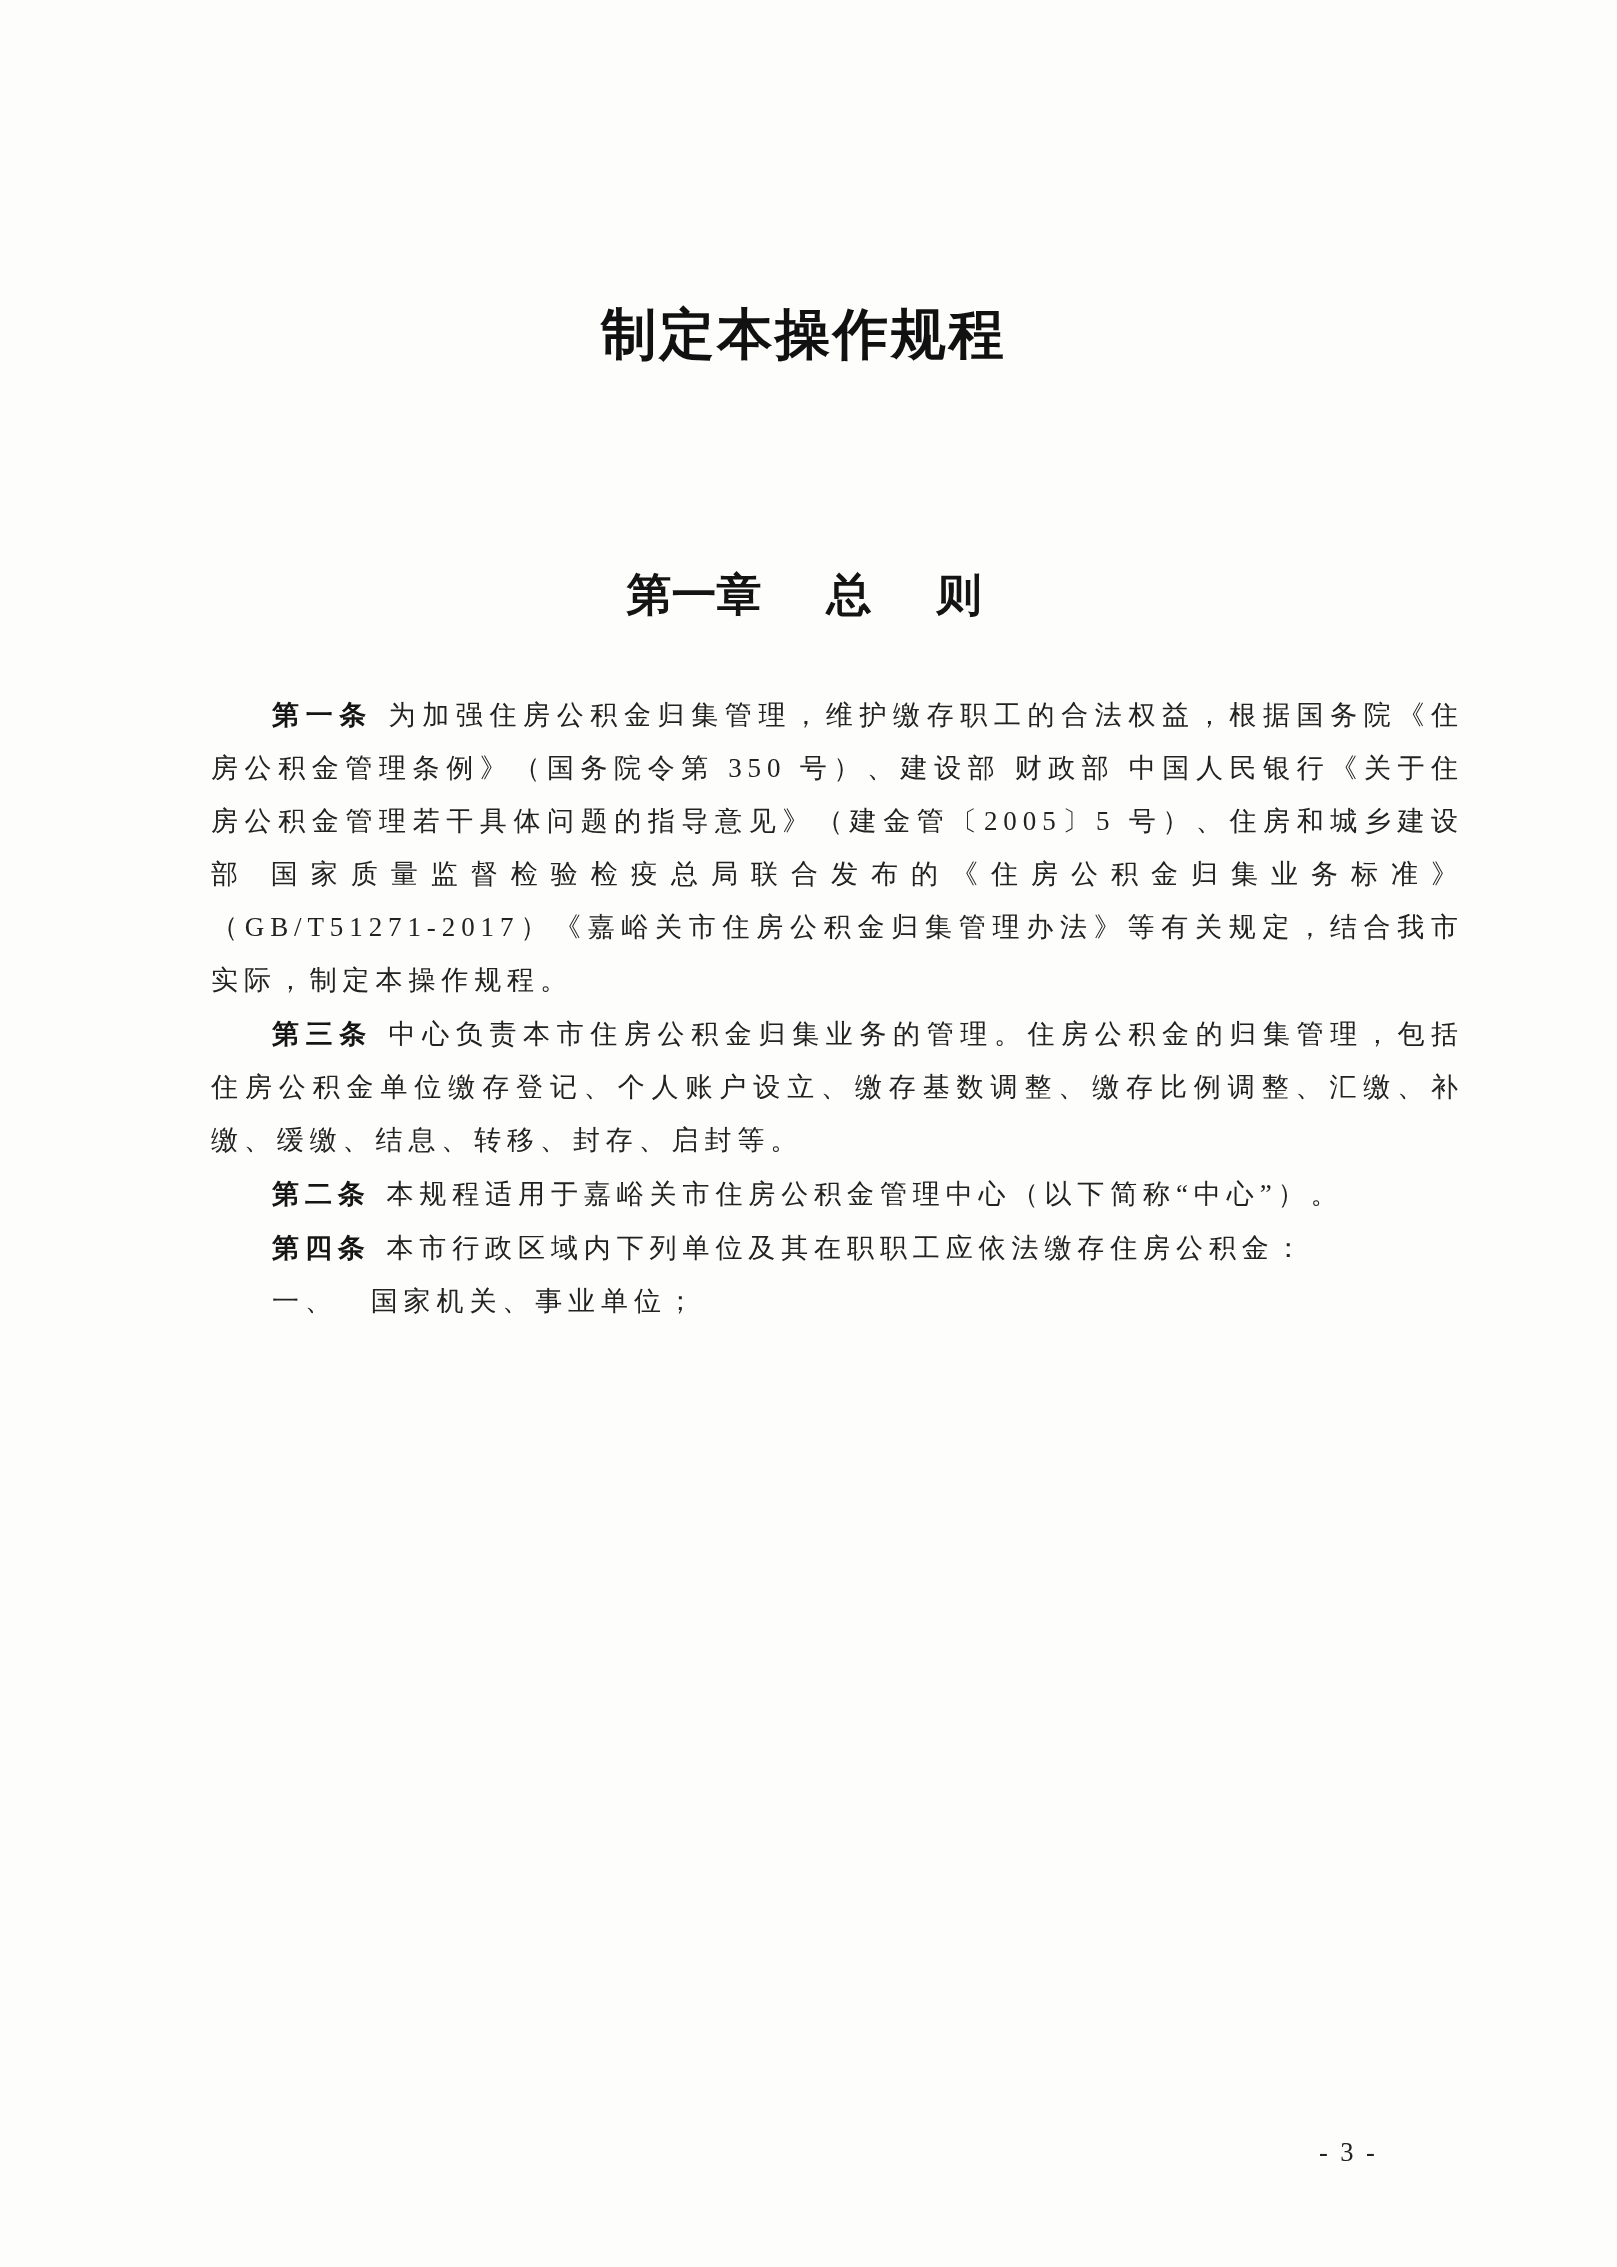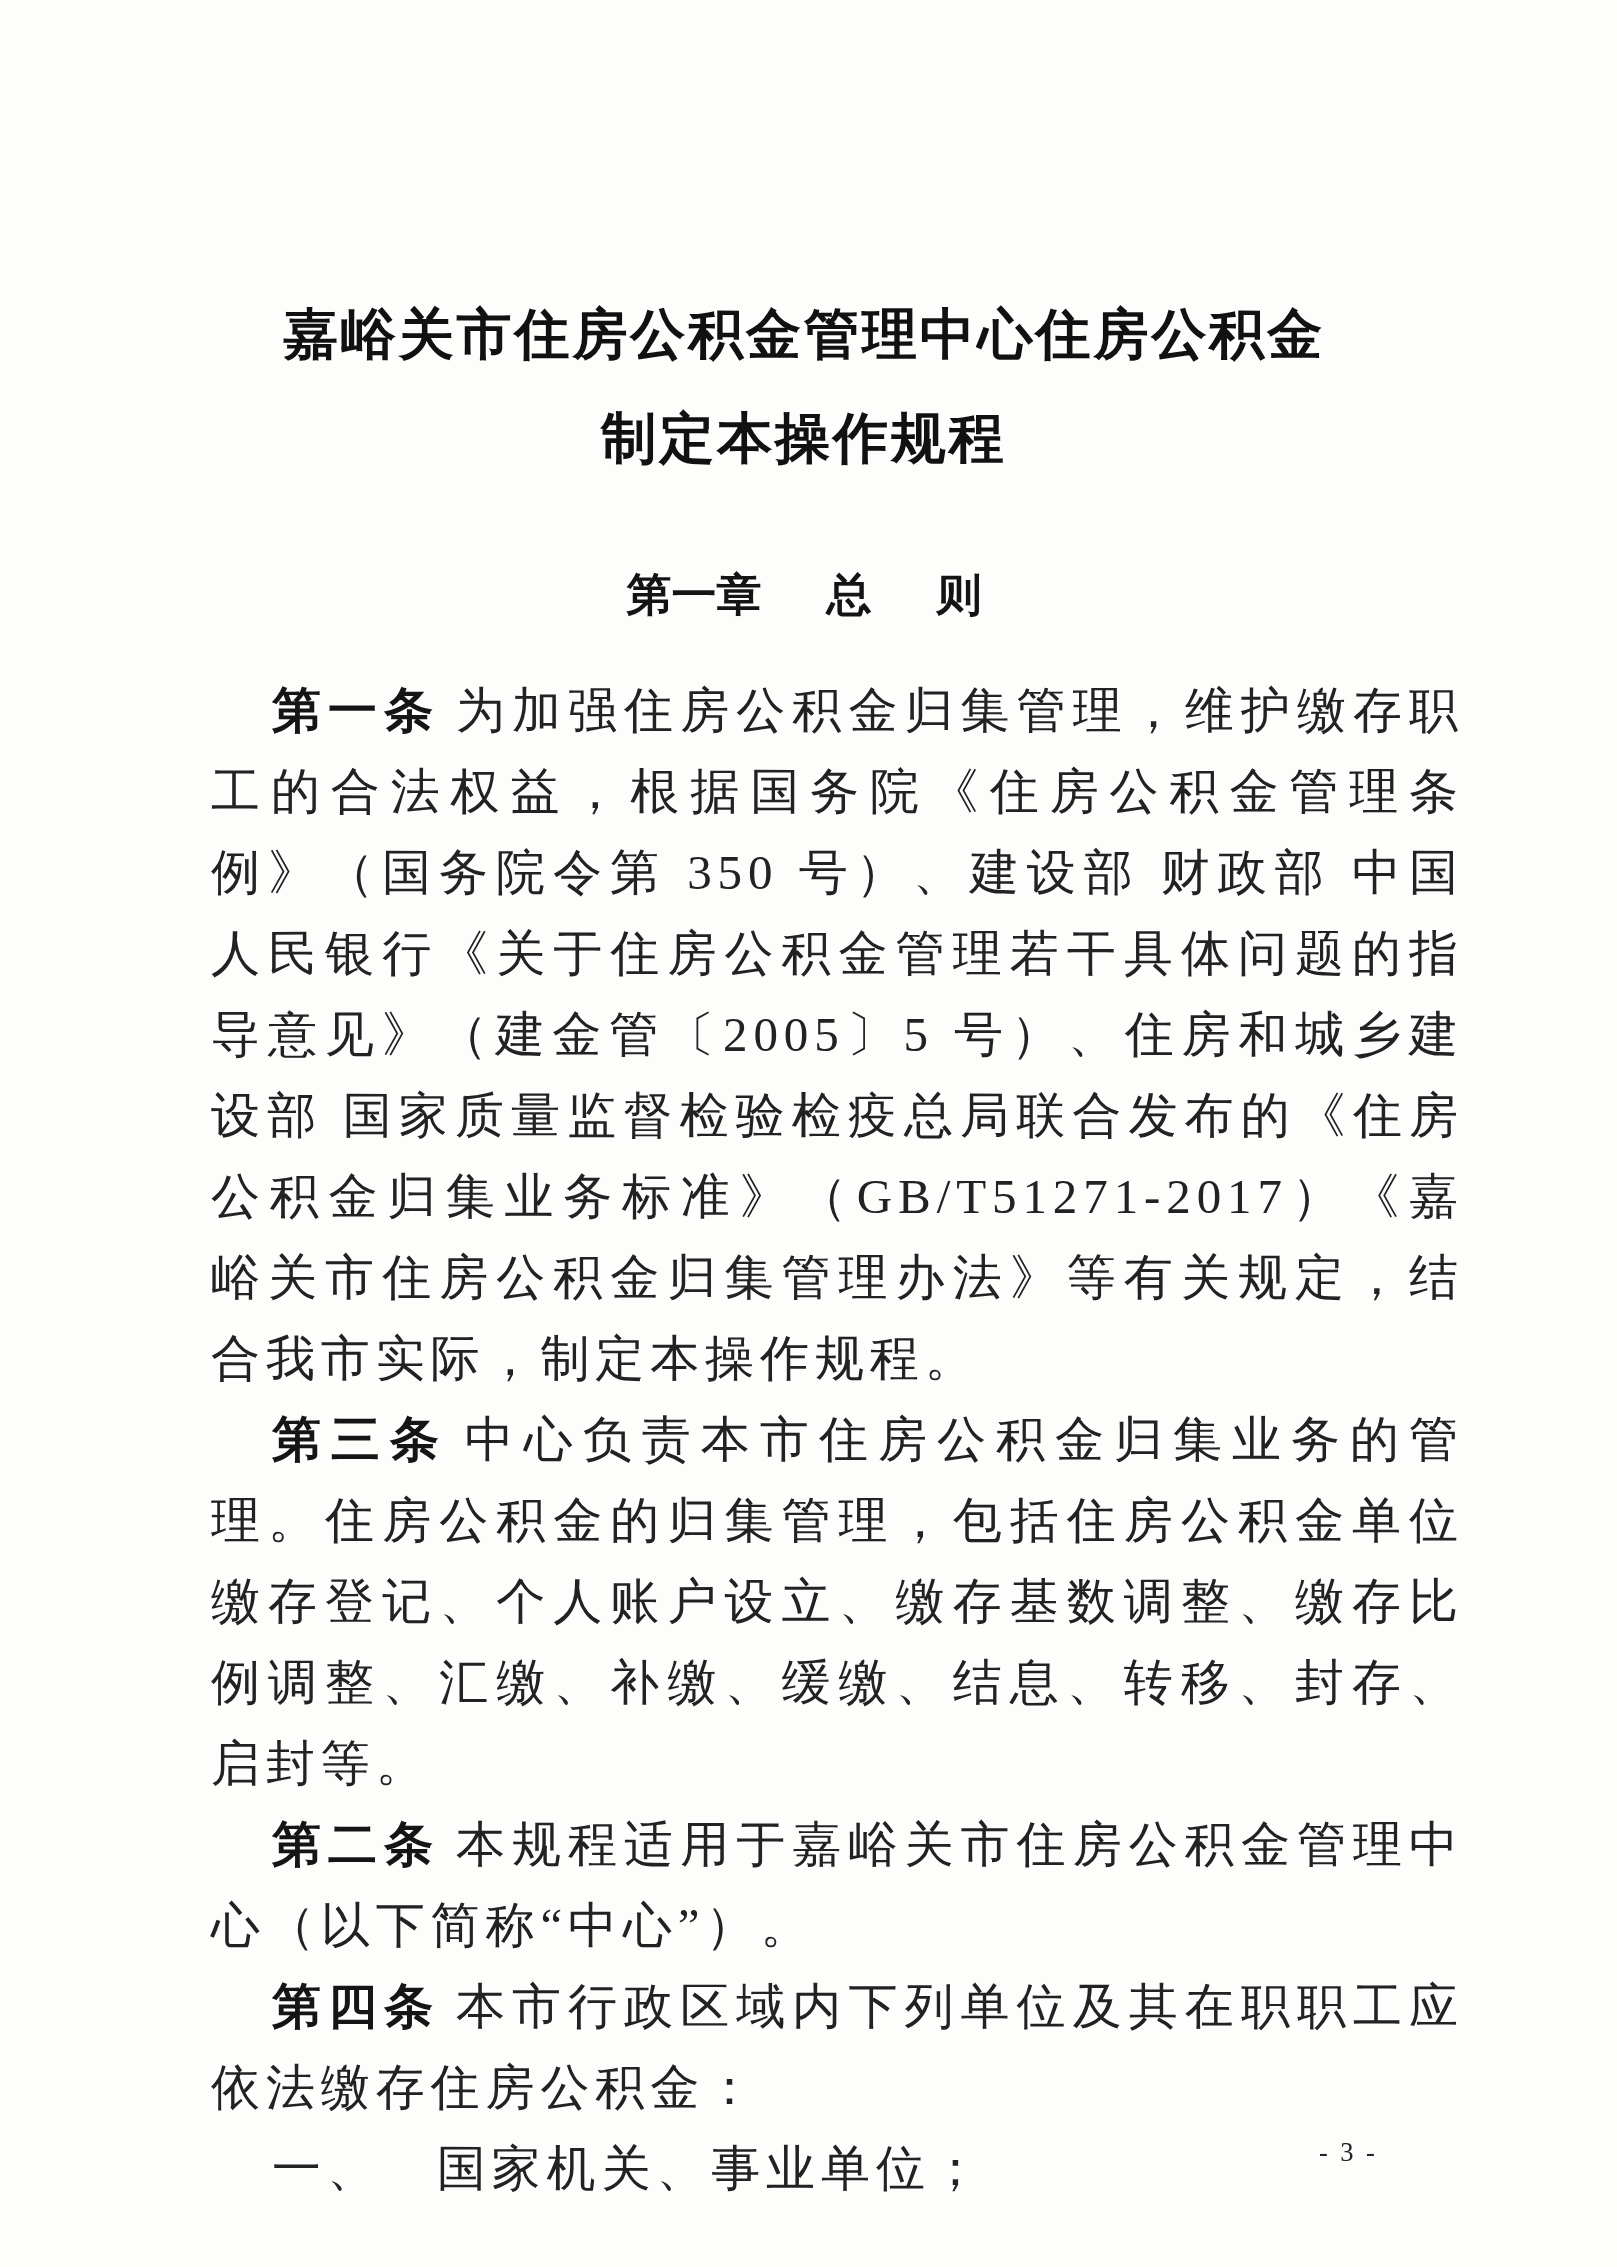--- a/index.html
+++ b/index.html
@@ -36,25 +36,25 @@
     justify-content: center;
     align-items: flex-end;
     gap: 65px;
     font-family: "DejaVu Sans", "Liberation Sans", sans-serif;
     font-weight: 900;
     font-size: 45px;
     color: #141414;
   }
   .body-text {
     position: absolute;
-    top: 670px;
+    top: 688px;
     left: 211px;
     width: 1253px;
-    font-size: 49px;
-    line-height: 81px;
+    font-size: 27px;
+    line-height: 53px;
     letter-spacing: 5.9px;
     text-align: justify;
     text-justify: inter-character;
     color: #222;
   }
   .para { text-indent: 61px; }
   .article-label {
     font-weight: bold;
     font-family: "DejaVu Sans", "Liberation Sans", sans-serif;
     padding-right: 15.7px;
@@ -69,21 +69,20 @@
     color: #222;
     font-family: "Liberation Serif", "DejaVu Serif", serif;
   }
 </style>
 </head>
 <body>
 
 <div class="page">
 
   <div class="title-block">
-    <div>嘉峪关市住房公积金管理中心住房公积金</div>
     <div>制定本操作规程</div>
   </div>
 
   <div class="chapter-heading">
     <span>第一章</span>
     <span>总</span>
     <span>则</span>
   </div>
 
   <div class="body-text">

